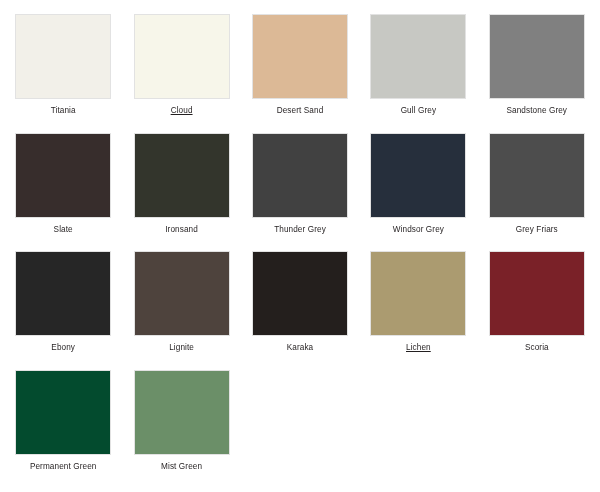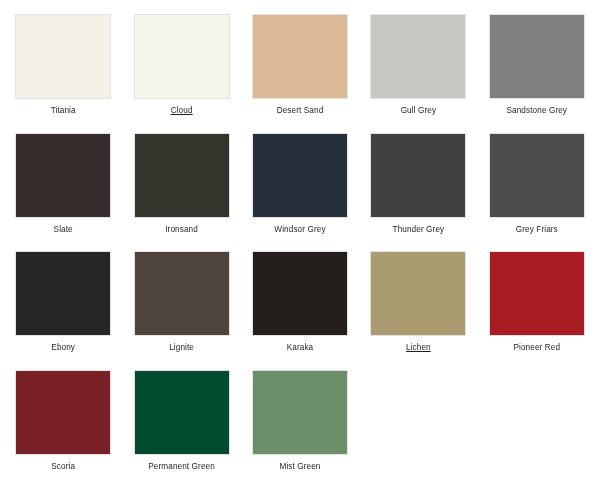--- a/index.html
+++ b/index.html
@@ -73,26 +73,26 @@
     </div>
     <div class="swatch-cell">
       <div class="swatch-chip" title="Slate" style="background: rgb(55, 45, 44); border-color: rgb(226, 226, 226);"></div>
       <div class="swatch-label" style="color: rgb(35, 31, 32);">Slate</div>
     </div>
     <div class="swatch-cell">
       <div class="swatch-chip" title="Ironsand" style="background: rgb(51, 53, 44); border-color: rgb(226, 226, 226);"></div>
       <div class="swatch-label" style="color: rgb(35, 31, 32);">Ironsand</div>
     </div>
     <div class="swatch-cell">
+      <div class="swatch-chip" title="Thunder Grey" style="background: rgb(65, 65, 65); border-color: rgb(226, 226, 226);"></div>
+      <div class="swatch-label" style="color: rgb(35, 31, 32);">Thunder Grey</div>
+    </div>
+    <div class="swatch-cell">
       <div class="swatch-chip" title="Windsor Grey" style="background: rgb(38, 47, 60); border-color: rgb(226, 226, 226);"></div>
       <div class="swatch-label" style="color: rgb(35, 31, 32);">Windsor Grey</div>
-    </div>
-    <div class="swatch-cell">
-      <div class="swatch-chip" title="Thunder Grey" style="background: rgb(65, 65, 65); border-color: rgb(226, 226, 226);"></div>
-      <div class="swatch-label" style="color: rgb(35, 31, 32);">Thunder Grey</div>
     </div>
     <div class="swatch-cell">
       <div class="swatch-chip" title="Grey Friars" style="background: rgb(77, 77, 77); border-color: rgb(226, 226, 226);"></div>
       <div class="swatch-label" style="color: rgb(35, 31, 32);">Grey Friars</div>
     </div>
     <div class="swatch-cell">
       <div class="swatch-chip" title="Ebony" style="background: rgb(38, 38, 38); border-color: rgb(226, 226, 226);"></div>
       <div class="swatch-label" style="color: rgb(35, 31, 32);">Ebony</div>
     </div>
     <div class="swatch-cell">
@@ -101,24 +101,20 @@
     </div>
     <div class="swatch-cell">
       <div class="swatch-chip" title="Karaka" style="background: rgb(36, 31, 29); border-color: rgb(226, 226, 226);"></div>
       <div class="swatch-label" style="color: rgb(35, 31, 32);">Karaka</div>
     </div>
     <div class="swatch-cell">
       <div class="swatch-chip" title="Lichen" style="background: rgb(171, 155, 112); border-color: rgb(226, 226, 226);"></div>
       <div class="swatch-label" style="color: rgb(35, 31, 32); text-decoration: underline;">Lichen</div>
     </div>
     <div class="swatch-cell">
-      <div class="swatch-chip" title="Pioneer Red" style="background: rgb(168, 29, 35); border-color: rgb(226, 226, 226);"></div>
-      <div class="swatch-label" style="color: rgb(35, 31, 32);">Pioneer Red</div>
-    </div>
-    <div class="swatch-cell">
       <div class="swatch-chip" title="Scoria" style="background: rgb(122, 33, 40); border-color: rgb(226, 226, 226);"></div>
       <div class="swatch-label" style="color: rgb(35, 31, 32);">Scoria</div>
     </div>
     <div class="swatch-cell">
       <div class="swatch-chip" title="Permanent Green" style="background: rgb(3, 75, 46); border-color: rgb(226, 226, 226);"></div>
       <div class="swatch-label" style="color: rgb(35, 31, 32);">Permanent Green</div>
     </div>
     <div class="swatch-cell">
       <div class="swatch-chip" title="Mist Green" style="background: rgb(107, 143, 104); border-color: rgb(226, 226, 226);"></div>
       <div class="swatch-label" style="color: rgb(35, 31, 32);">Mist Green</div>

